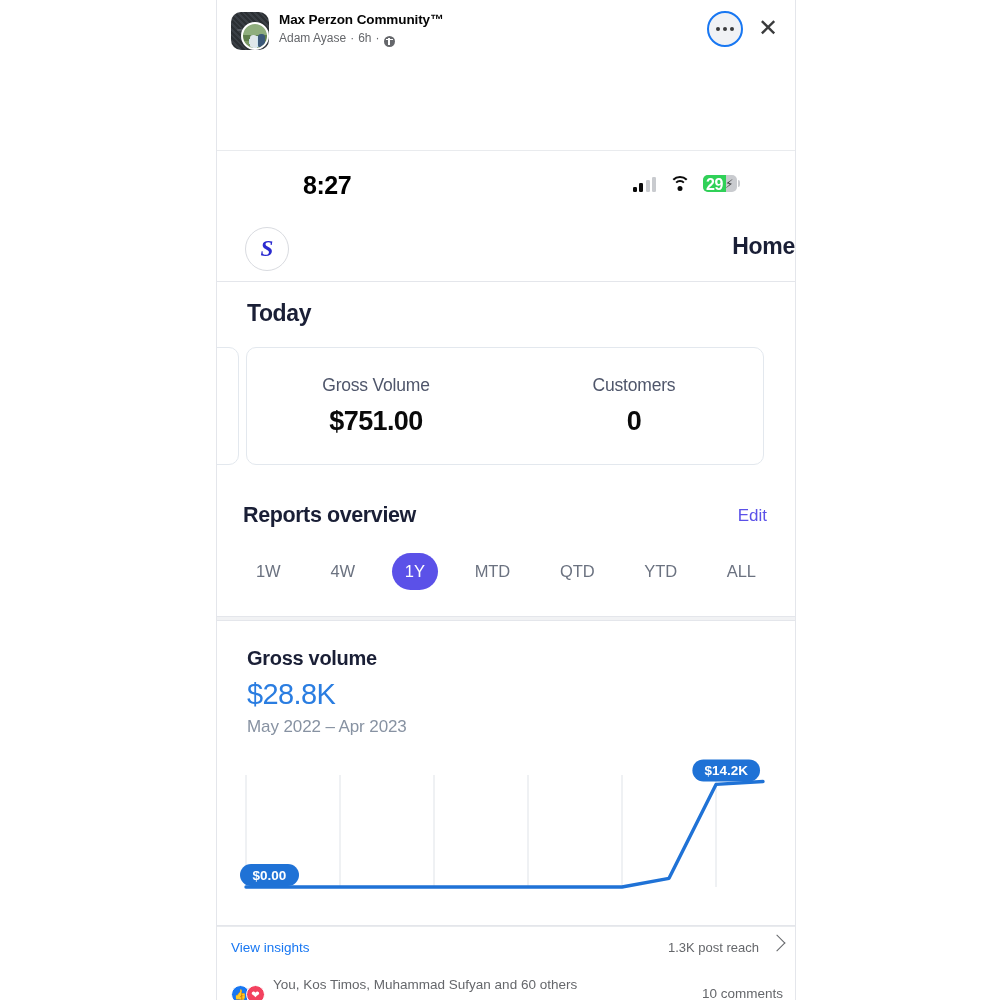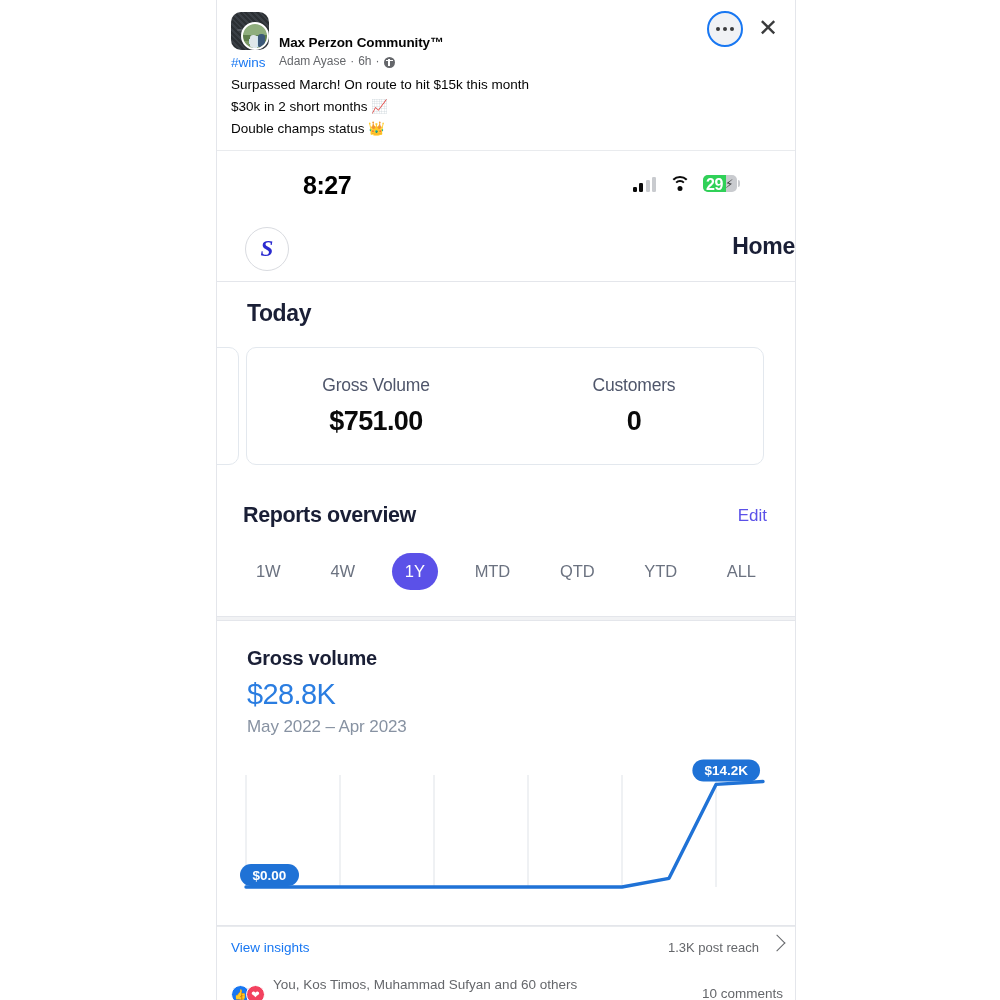--- a/index.html
+++ b/index.html
@@ -59,25 +59,25 @@
   .avatar-circ::after {
     content: "";
     position: absolute; left: 15px; top: 10px;
     width: 7px; height: 14px; border-radius: 3px;
     background: #3d5a7a;
   }
 
   .head-names { position: absolute; left: 62px; top: 11px; }
   .page-name {
     font-size: 13.5px; font-weight: 700; color: #050505;
-    letter-spacing: -.1px; line-height: 17px; margin-top: 23px;
+    letter-spacing: -.1px; line-height: 17px;
   }
   .sub-line {
     font-size: 12px; color: #65676b; line-height: 16px;
-    margin-top: 2px; display: flex; align-items: center; gap: 4px;
+    margin-top: 2px; display: flex; align-items: flex-end; gap: 4px;
   }
   .globe-dot {
     display: inline-block; width: 11px; height: 11px; border-radius: 50%;
     background: #65676b; position: relative; top: 1px;
   }
   .globe-dot::before, .globe-dot::after {
     content: ""; position: absolute; background: #ffffff;
   }
   .globe-dot::before { left: 2px; top: 3.4px; width: 7px; height: 1px; }
   .globe-dot::after  { left: 4.8px; top: 2px; width: 1.2px; height: 7px; }
@@ -310,26 +310,20 @@
       </div>
     </div>
 
     <div class="more-btn">
       <i></i>
       <i></i>
       <i></i>
     </div>
     <div class="close-btn">✕</div>
 
-    <div class="post-body">
-      <div class="hashtag">#wins</div>
-      <div class="post-line">Surpassed March! On route to hit $15k this month</div>
-      <div class="post-line">$30k in 2 short months 📈</div>
-      <div class="post-line">Double champs status 👑</div>
-    </div>
   </div>
 
   <div class="hr-soft"></div>
 
   <div class="shot">
 
     <div class="statusbar">
       <div class="clock">8:27</div>
       <div class="status-right">
         <div class="bars">

